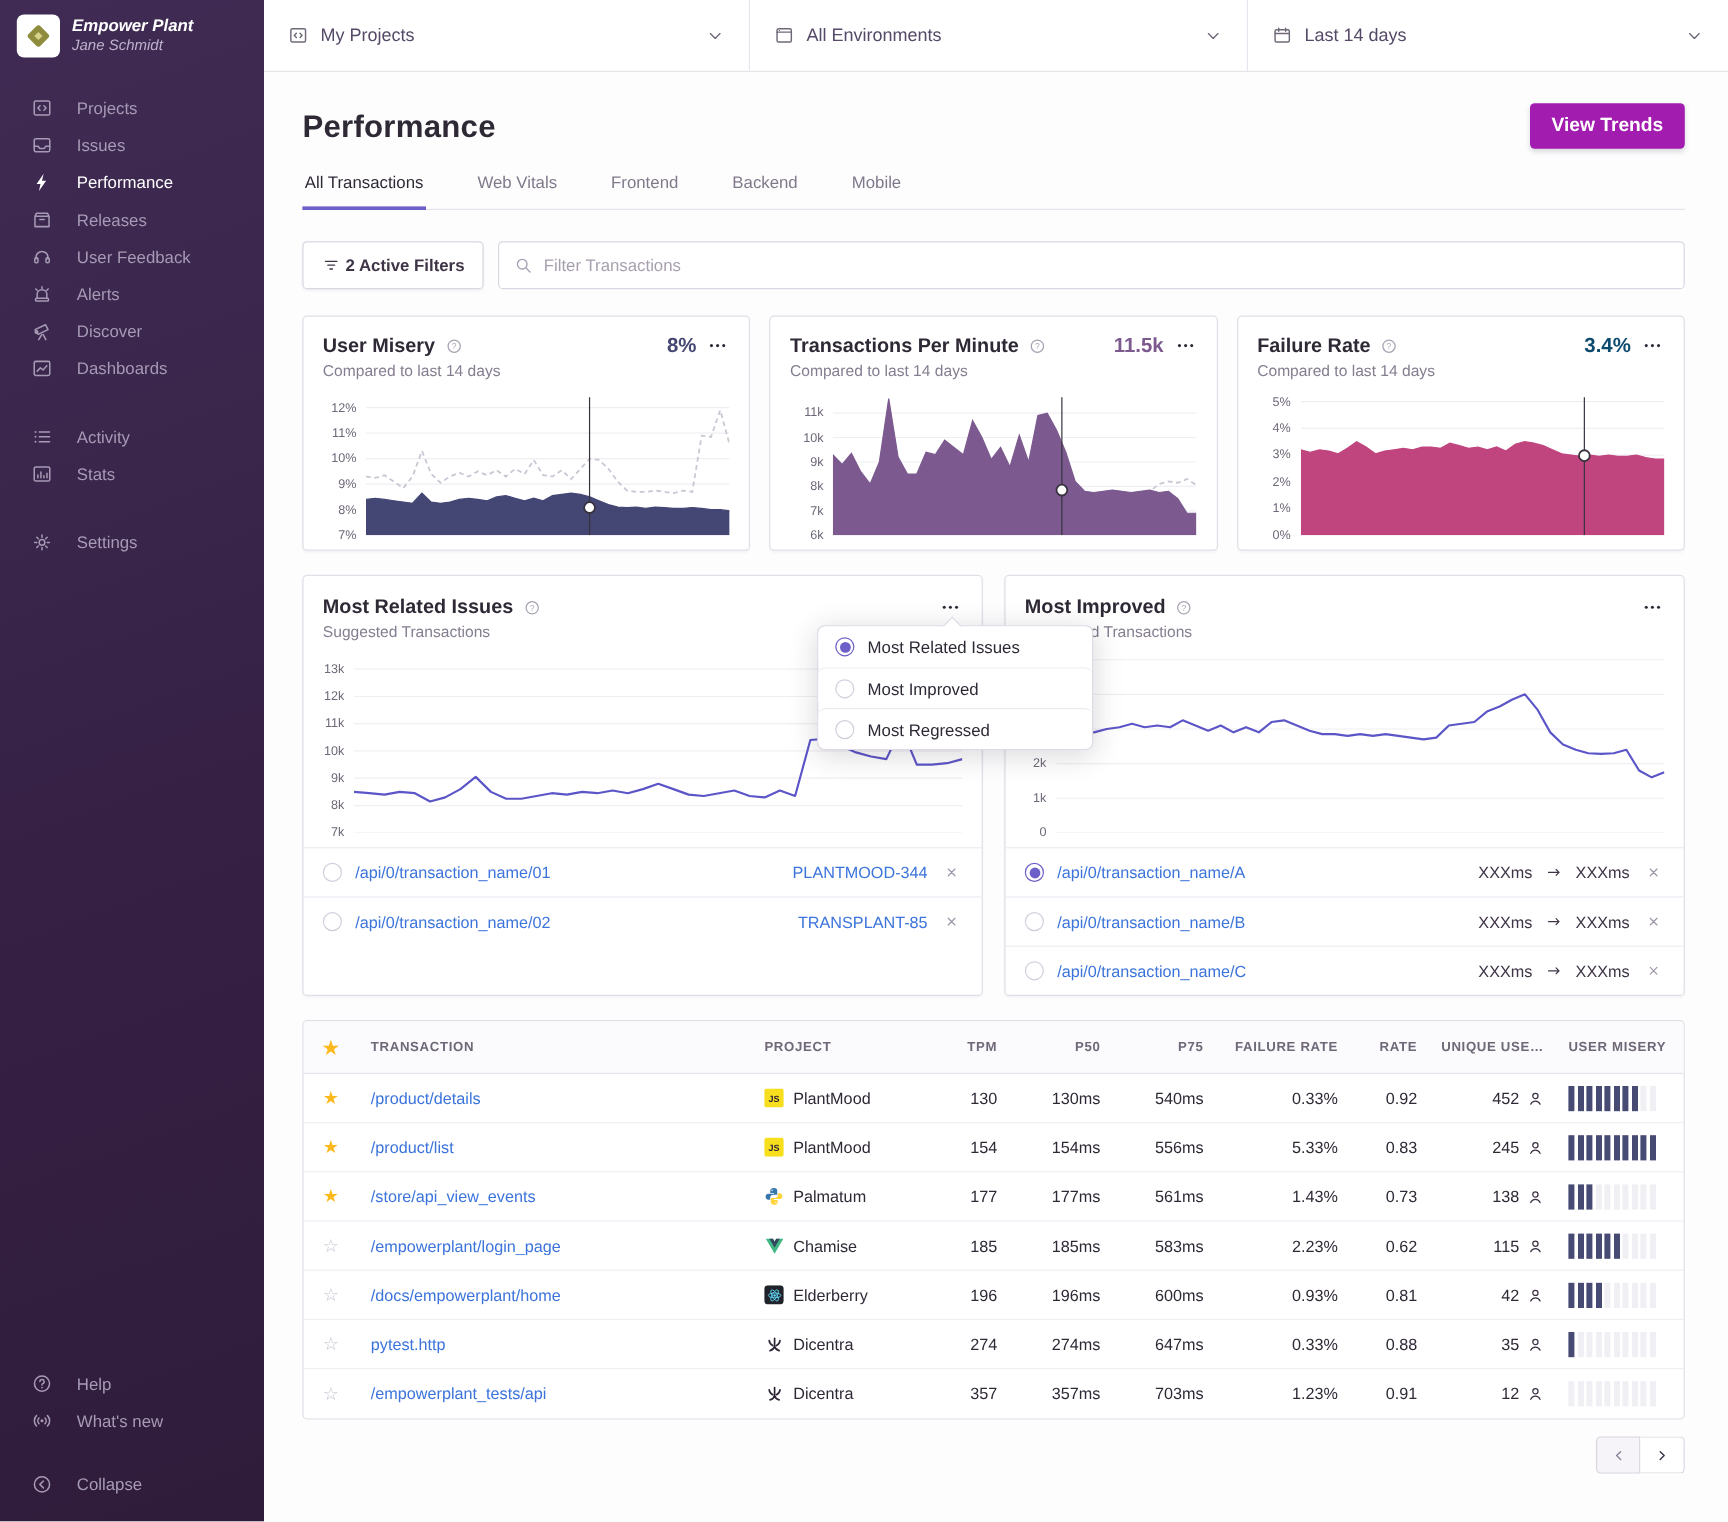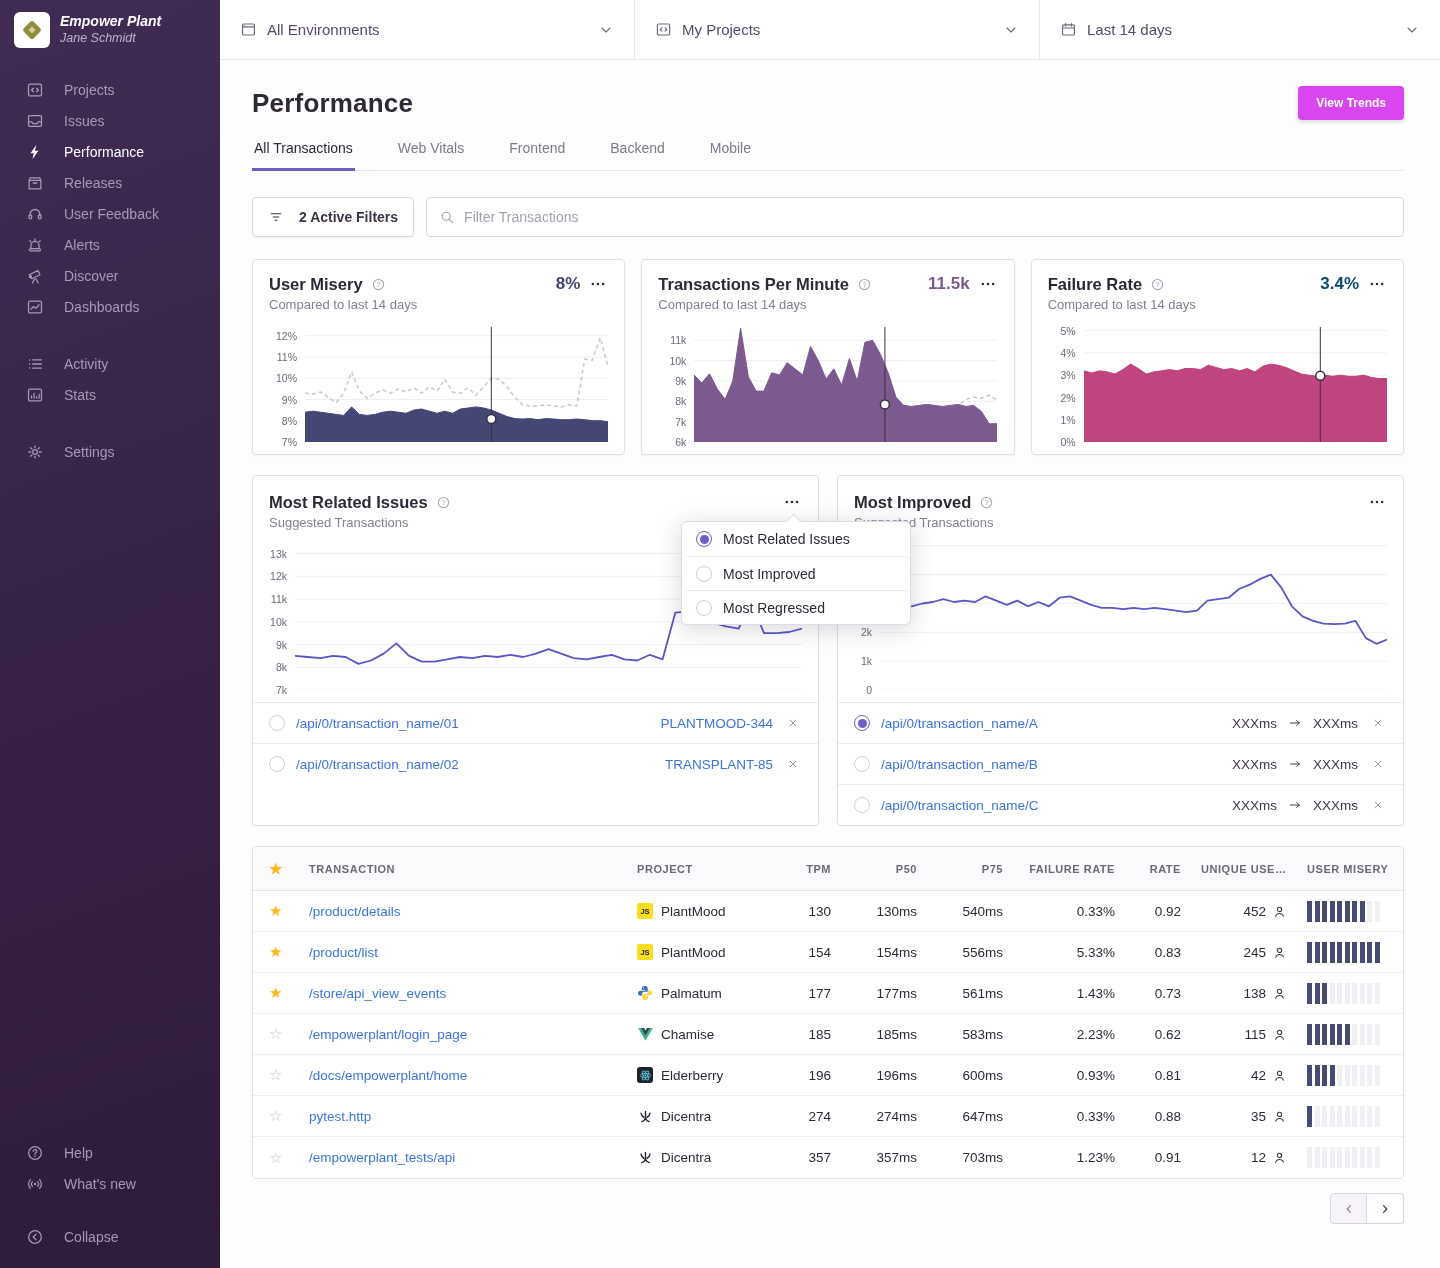--- a/index.html
+++ b/index.html
@@ -28,30 +28,30 @@
             border-right:1px solid #E9E5ED; font-family:inherit; font-size:15px; color:#564A68; cursor:pointer; }
   .tb-seg .icon { display:flex; color:#6F6878; }
   .tb-seg .chev { margin-left:auto; display:flex; color:#6F6878; }
   .tb-seg.s1 { width:405px; }
   .tb-seg.s2 { width:415px; }
   .tb-seg.s3 { flex:1; border-right:none; }
 
   .content { padding:0 36px 0 32px; flex:1; }
   .page-head { margin-top:26px; display:flex; align-items:center; justify-content:space-between; }
   .page-title { font-size:26px; font-weight:600; color:#2F2936; letter-spacing:.2px; }
-  .btn-primary { background:#d946ef; color:#fff; border:none; border-radius:4px; padding:10px 18px;
-                 font-family:inherit; font-size:12px; font-weight:700; cursor:pointer; box-shadow:0 2px 4px rgba(62,52,70,.18); }
+  .btn-primary { background:#a21caf; color:#fff; border:none; border-radius:4px; padding:10px 18px;
+                 font-family:inherit; font-size:16px; font-weight:700; cursor:pointer; box-shadow:0 2px 4px rgba(62,52,70,.18); }
 
   .tabs { margin-top:20px; display:flex; gap:41px; border-bottom:1px solid #E7E3EB; }
   .tab { padding:0 2px 12px; font-size:14px; color:#80798A; background:none; border:none; font-family:inherit;
          cursor:pointer; border-bottom:3px solid transparent; margin-bottom:-1px; }
   .tab.active { color:#2F2936; border-bottom-color:#6C5FC7; }
 
   .filter-row { margin-top:26px; display:flex; gap:12px; }
-  .btn-filter { height:40px; display:flex; align-items:center; gap:15px; padding:0 15px; background:#fff;
+  .btn-filter { height:40px; display:flex; align-items:center; gap:4px; padding:0 15px; background:#fff;
                 border:1px solid #DCD6E1; border-radius:4px; font-family:inherit; font-size:14px; font-weight:700;
                 color:#3E3446; cursor:pointer; box-shadow:0 1px 2px rgba(43,34,51,.05); }
   .btn-filter .icon { color:#3E3446; display:flex; }
   .search { flex:1; height:40px; border:1px solid #DCD6E1; border-radius:4px; background:#fff;
             display:flex; align-items:center; gap:9px; padding:0 12px; }
   .search .icon { color:#A49DB0; display:flex; }
   .search input { border:none; outline:none; flex:1; font-family:inherit; font-size:14px; color:#2F2936; background:transparent; }
   .search input::placeholder { color:#A79FAD; }
 
   
@@ -289,43 +289,43 @@
               <path d="M11.3 6.8L8 10l3.3 3.2"></path>
             </svg>
           </span>
           <span>Collapse</span>
         </div>
       </div>
   </aside>
 
   <main>
     <div class="topbar">
+      <button class="tb-seg s1">
+        <span class="icon">
+            <svg viewBox="0 0 20 20" width="17" height="17" fill="none" stroke="currentColor" stroke-width="1.4" stroke-linecap="round" stroke-linejoin="round">
+              <rect x="2.8" y="3.5" width="14.4" height="13" rx="1.5"></rect>
+              <path d="M8.2 8l-2 2 2 2 M11.8 8l2 2-2 2"></path>
+            </svg>
+          </span>
+        <span>My Projects</span>
+        <span class="chev">
+            <svg viewBox="0 0 20 20" width="16" height="16" fill="none" stroke="currentColor" stroke-width="1.4" stroke-linecap="round" stroke-linejoin="round">
+              <path d="M5 7.5l5 5 5-5"></path>
+            </svg>
+          </span>
+      </button>
       <button class="tb-seg s2">
         <span class="icon">
             <svg viewBox="0 0 20 20" width="17" height="17" fill="none" stroke="currentColor" stroke-width="1.4" stroke-linecap="round" stroke-linejoin="round">
               <rect x="3" y="3.5" width="14" height="13" rx="1.5"></rect>
               <path d="M3 6.8h14"></path>
               <circle cx="5.3" cy="5.1" r="0.6" fill="currentColor" stroke="none"></circle>
             </svg>
           </span>
         <span>All Environments</span>
-        <span class="chev">
-            <svg viewBox="0 0 20 20" width="16" height="16" fill="none" stroke="currentColor" stroke-width="1.4" stroke-linecap="round" stroke-linejoin="round">
-              <path d="M5 7.5l5 5 5-5"></path>
-            </svg>
-          </span>
-      </button>
-      <button class="tb-seg s1">
-        <span class="icon">
-            <svg viewBox="0 0 20 20" width="17" height="17" fill="none" stroke="currentColor" stroke-width="1.4" stroke-linecap="round" stroke-linejoin="round">
-              <rect x="2.8" y="3.5" width="14.4" height="13" rx="1.5"></rect>
-              <path d="M8.2 8l-2 2 2 2 M11.8 8l2 2-2 2"></path>
-            </svg>
-          </span>
-        <span>My Projects</span>
         <span class="chev">
             <svg viewBox="0 0 20 20" width="16" height="16" fill="none" stroke="currentColor" stroke-width="1.4" stroke-linecap="round" stroke-linejoin="round">
               <path d="M5 7.5l5 5 5-5"></path>
             </svg>
           </span>
       </button>
       <button class="tb-seg s3">
         <span class="icon">
             <svg viewBox="0 0 20 20" width="17" height="17" fill="none" stroke="currentColor" stroke-width="1.4" stroke-linecap="round" stroke-linejoin="round">
               <rect x="3" y="4.5" width="14" height="12" rx="1.5"></rect>

